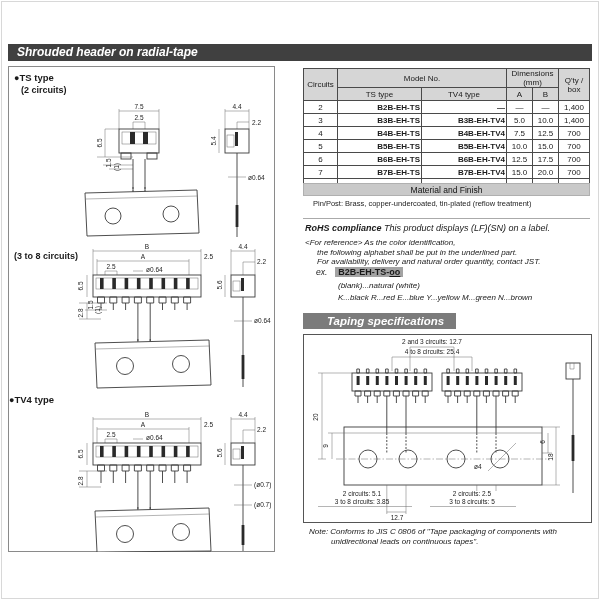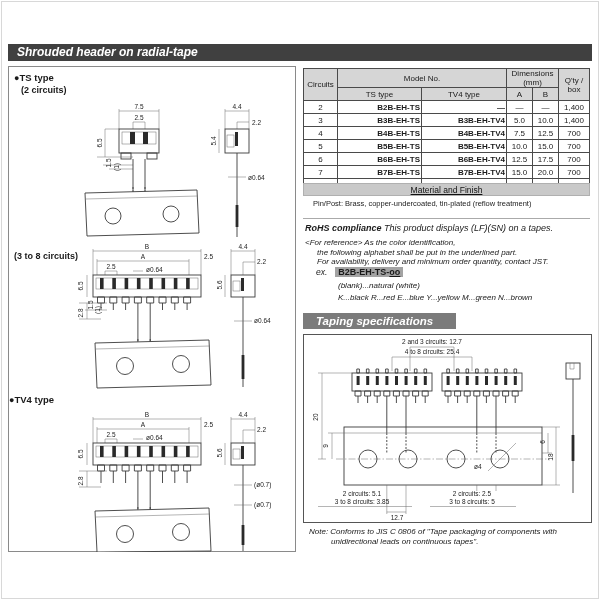--- a/index.html
+++ b/index.html
@@ -4,48 +4,48 @@
 <style>
   * { box-sizing: border-box; margin: 0; padding: 0; }
   html, body { width: 600px; height: 600px; }
   body { position: relative; background: #fff; font-family: "Liberation Sans", sans-serif; color: #1a1a1a; overflow: hidden; }
   .abs { position: absolute; }
   .page-frame { inset: 1px; border: 1px solid #d8d8d8; pointer-events: none; }
 
   .header-bar { left: 8px; top: 44px; width: 584px; height: 17px; background: #404040;
     color: #fff; font-style: italic; font-weight: bold; font-size: 12px; line-height: 17px; padding-left: 9px; }
 
-  .left-panel { left: 8px; top: 66px; width: 288px; height: 486px; border: 1px solid #8a8a8a; background: #fff; }
+  .left-panel { left: 8px; top: 66px; width: 267px; height: 486px; border: 1px solid #8a8a8a; background: #fff; }
   .sec-label { position: absolute; font-weight: bold; font-size: 9.5px; }
   .sec-sub { position: absolute; font-weight: bold; font-size: 9px; }
   .bullet { font-size: 9px; }
 
   .model-table { left: 303px; top: 68px; width: 287px; border-collapse: collapse; font-size: 8px; }
   .model-table th, .model-table td { border: 1px solid #4a4a4a; text-align: center; height: 13px; padding: 0 1px; }
   .model-table th { background: #d6d6d6; font-weight: normal; }
   .model-table td.model { font-weight: bold; text-align: right; }
 
   .mat-bar { left: 303px; top: 183px; width: 287px; height: 13px; background: #c9c9c9; border: 1px solid #b0b0b0;
-    font-size: 8.5px; text-align: center; line-height: 12px; color: #111; text-decoration: underline; }
+    font-size: 8.5px; text-align: center; line-height: 12px; color: #111; }
   .mat-text { left: 313px; top: 199px; font-size: 7.5px; line-height: 9px; color: #222; }
   .divider { left: 303px; top: 218px; width: 287px; border-top: 1px solid #aaa; }
 
   .rohs { left: 305px; top: 223px; font-size: 9px; font-style: italic; }
   .rohs b { font-weight: bold; }
   .ref { left: 305px; top: 238px; font-size: 8px; font-style: italic; line-height: 9.5px; }
   .ref .ind { padding-left: 12px; }
 
   .ex-row { left: 316px; top: 267px; font-size: 8.5px; font-style: italic; }
   .ex-model { font-style: normal; font-weight: bold; font-size: 9px; background: #a3a3a3; padding: 0 3px; margin-left: 8px; }
   .ex-model .us { text-decoration: underline; }
   .ex-blank { left: 338px; top: 281px; font-size: 8px; font-style: italic; }
   .ex-colors { left: 338px; top: 293px; font-size: 8px; font-style: italic; }
 
   .taping-bar { left: 303px; top: 313px; width: 153px; height: 16px; background: #7b7b7b;
-    color: #fff; font-style: italic; font-weight: bold; font-size: 11.5px; line-height: 16px; padding-left: 13px; }
+    color: #fff; font-style: italic; font-weight: bold; font-size: 11.5px; line-height: 16px; padding-left: 24px; }
   .taping-box { left: 303px; top: 334px; width: 289px; height: 189px; border: 1px solid #555; background: #fff; }
 
   .note { left: 309px; top: 527px; font-size: 8px; font-style: italic; line-height: 10px; }
   .note .ind { padding-left: 22px; }
 
   svg .ln { stroke: #3a3a3a; stroke-width: 0.9; fill: none; }
   svg .thin { stroke: #6a6a6a; stroke-width: 0.5; fill: none; }
   svg .dash { stroke-dasharray: 2,1.5; }
   svg .chain { stroke-dasharray: 7,2,1.5,2; }
   svg .fillb { fill: #2a2a2a; stroke: none; }
@@ -322,27 +322,27 @@
   </table>
 
 <div class="abs mat-bar">Material and Finish</div>
 <div class="abs mat-text">
   <div>Pin/Post: Brass, copper-undercoated, tin-plated (reflow treatment)</div>
 </div>
 <div class="abs divider"></div>
 
 <div class="abs rohs">
   <b>RoHS compliance</b>
-  <span>This product displays (LF)(SN) on a tapes.</span>
+  <span>This product displays (LF)(SN) on a label.</span>
 </div>
 
 <div class="abs ref">
   <div>&lt;For reference&gt;    As the color identification,</div>
   <div class="ind">the following alphabet shall be put in the underlined part.</div>
-  <div class="ind">For availability, delivery and minimum order quantity, contact JST.</div>
+  <div class="ind">For availability, delivery and natural order quantity, contact JST.</div>
 </div>
 
 <div class="abs ex-row">
   <span>ex.</span><span class="ex-model"><span>B2B-EH-TS-</span><span class="us">oo</span></span>
 </div>
 <div class="abs ex-blank">(blank)...natural (white)</div>
 <div class="abs ex-colors">K...black   R...red   E...blue   Y...yellow   M...green   N...brown</div>
 
 <div class="abs taping-bar">
   <span>Taping specifications</span>

